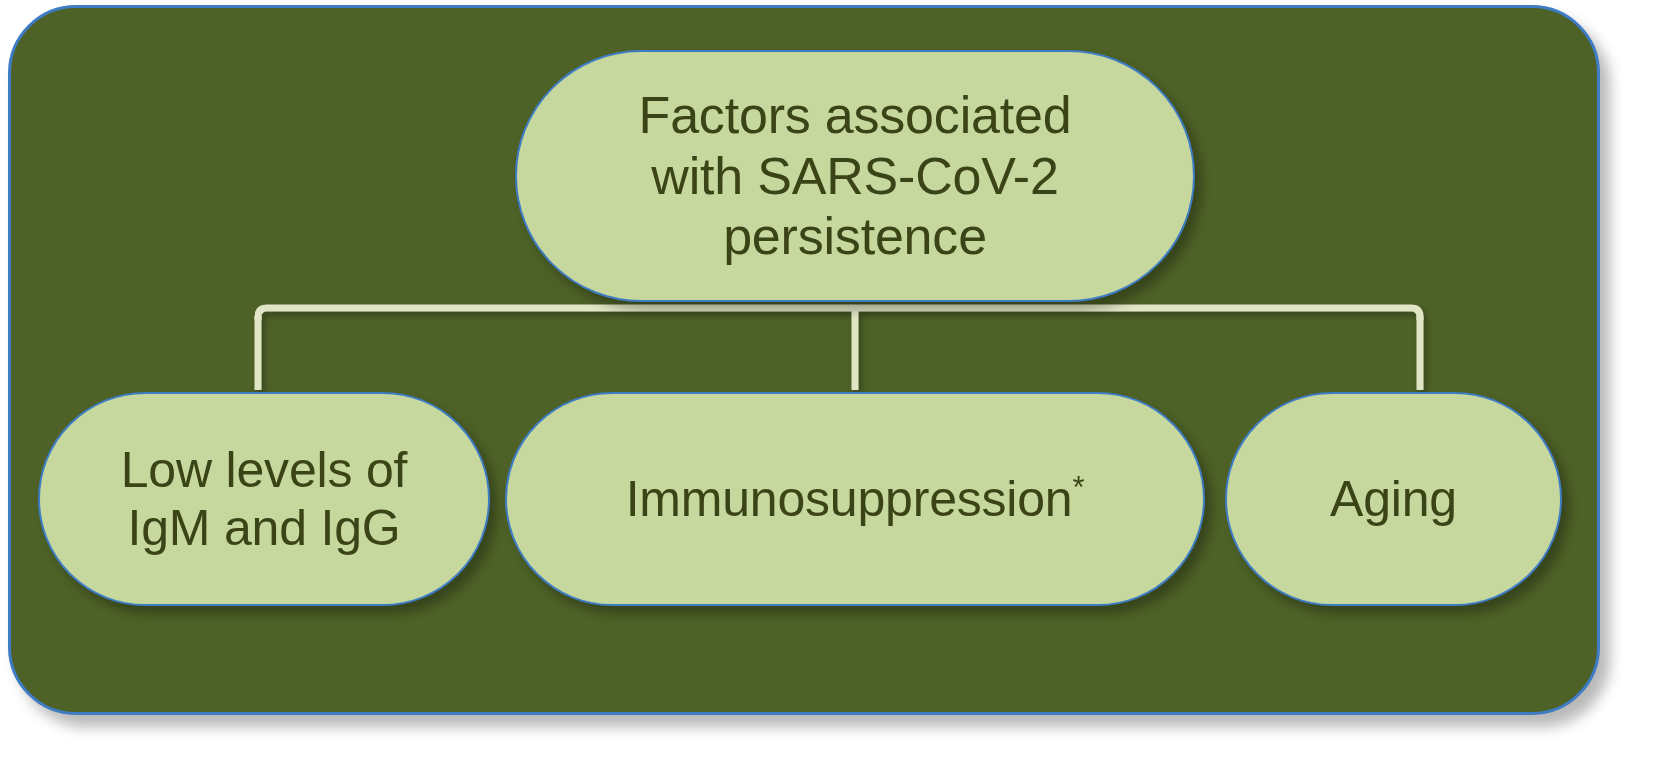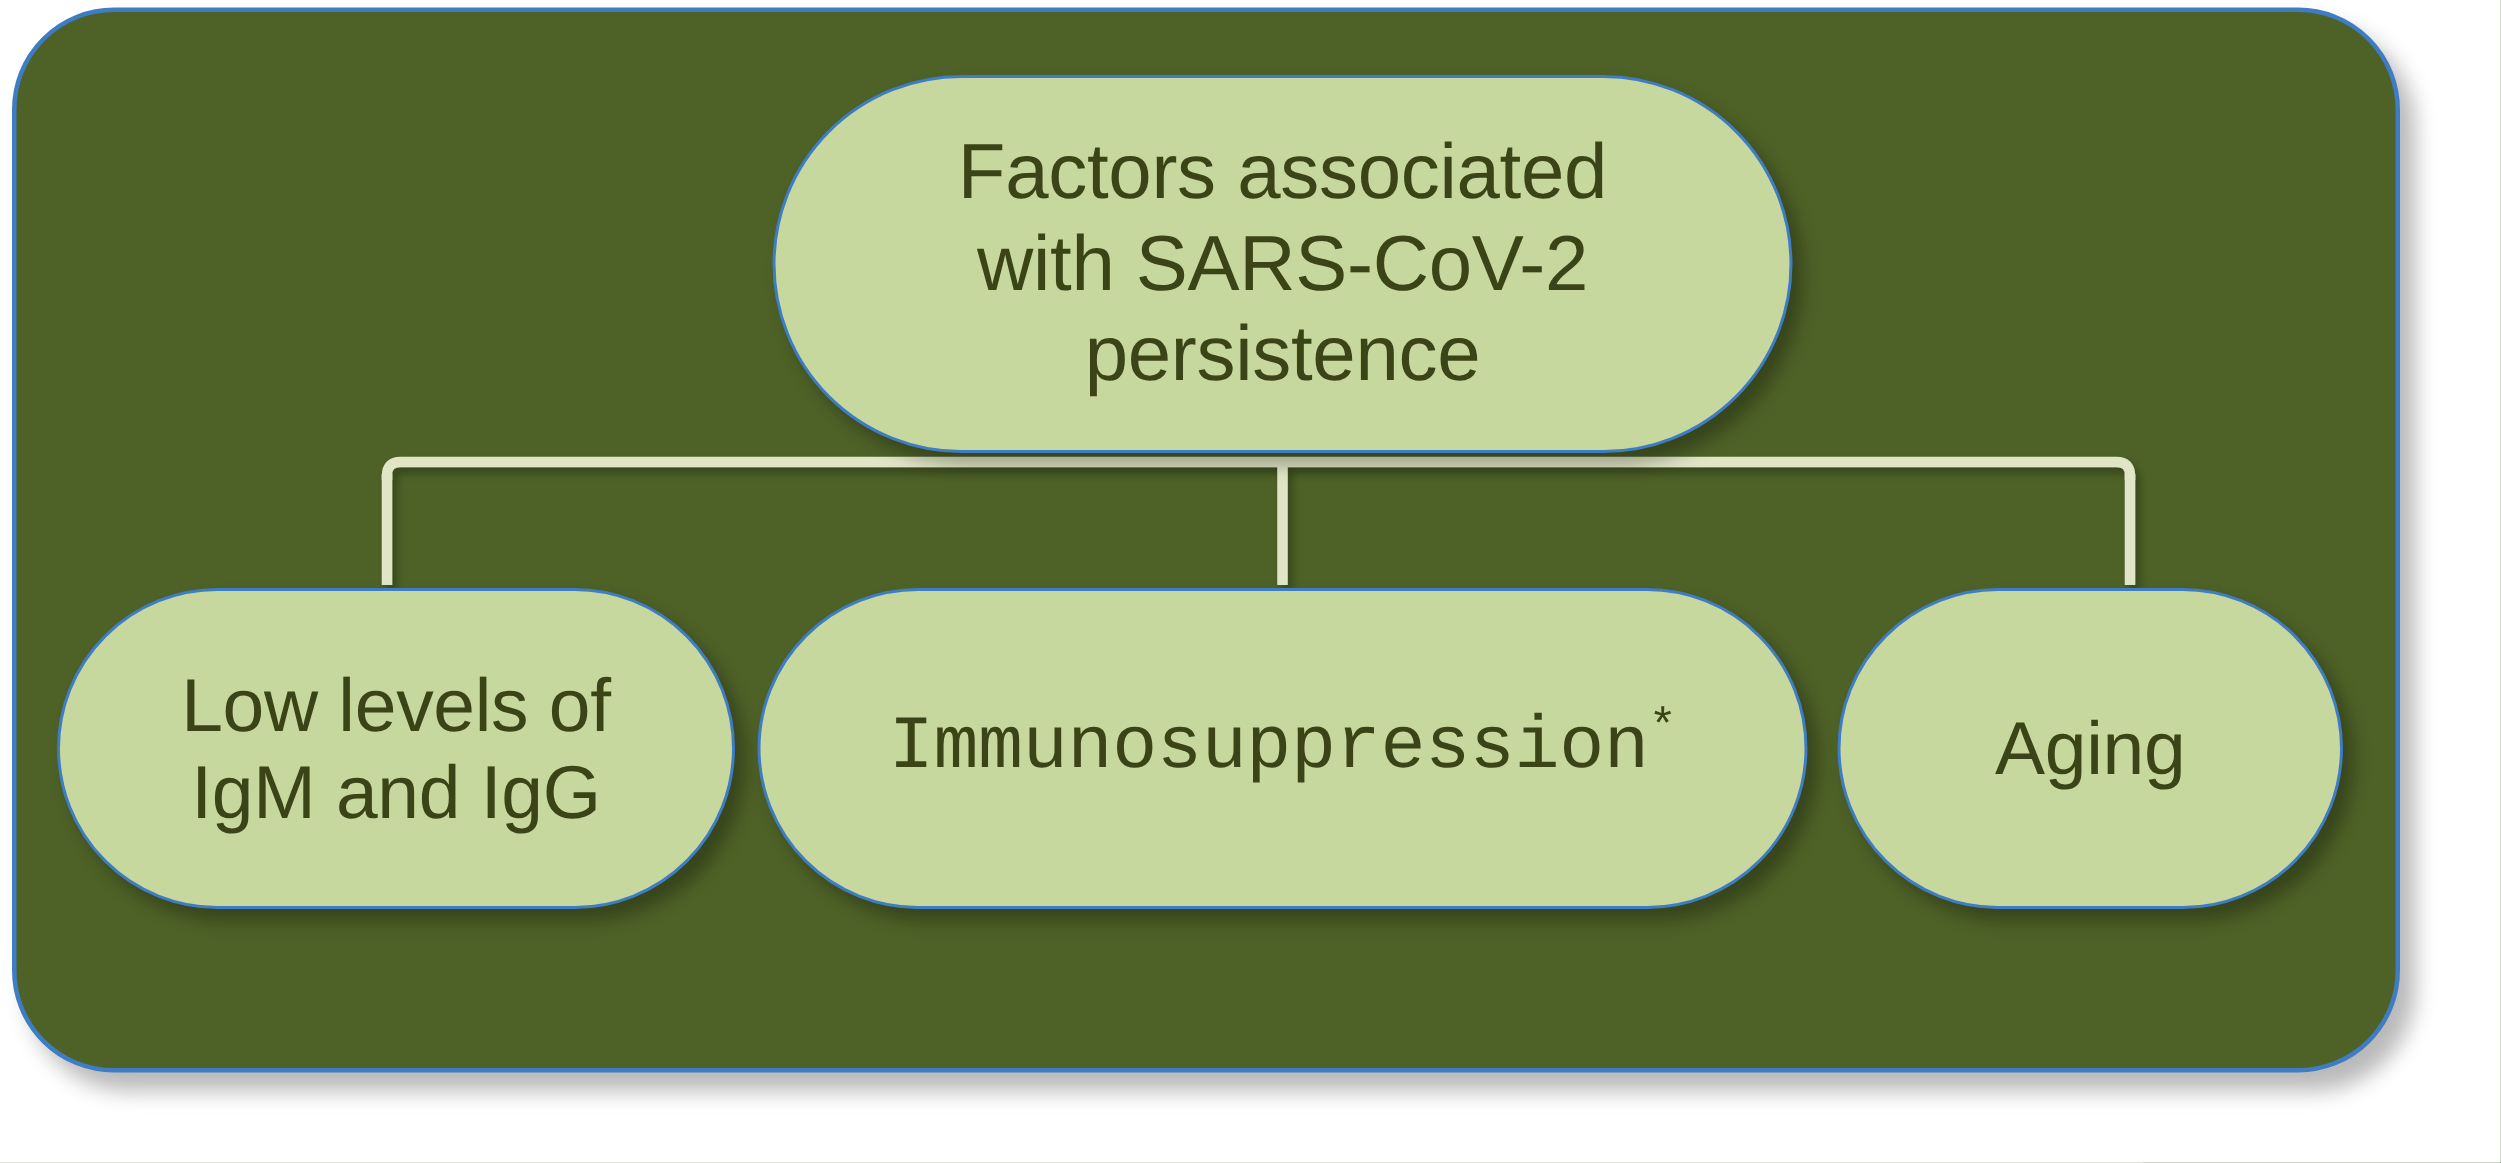--- a/index.html
+++ b/index.html
@@ -110,21 +110,20 @@
   }
 
   .sup-asterisk {
     font-size: 0.62em;
     vertical-align: super;
     line-height: 0;
   }
 
   .footnote-wrap {
     white-space: nowrap;
-    font-family: Liberation Mono, monospace;
   }
 </style>
 </head>
 <body>
 
 <div id="diagram-root">
 
   <div class="outer-container"></div>
 
   <svg class="connector-layer" viewBox="0 0 1667 775" width="1667" height="775" xmlns="http://www.w3.org/2000/svg">

